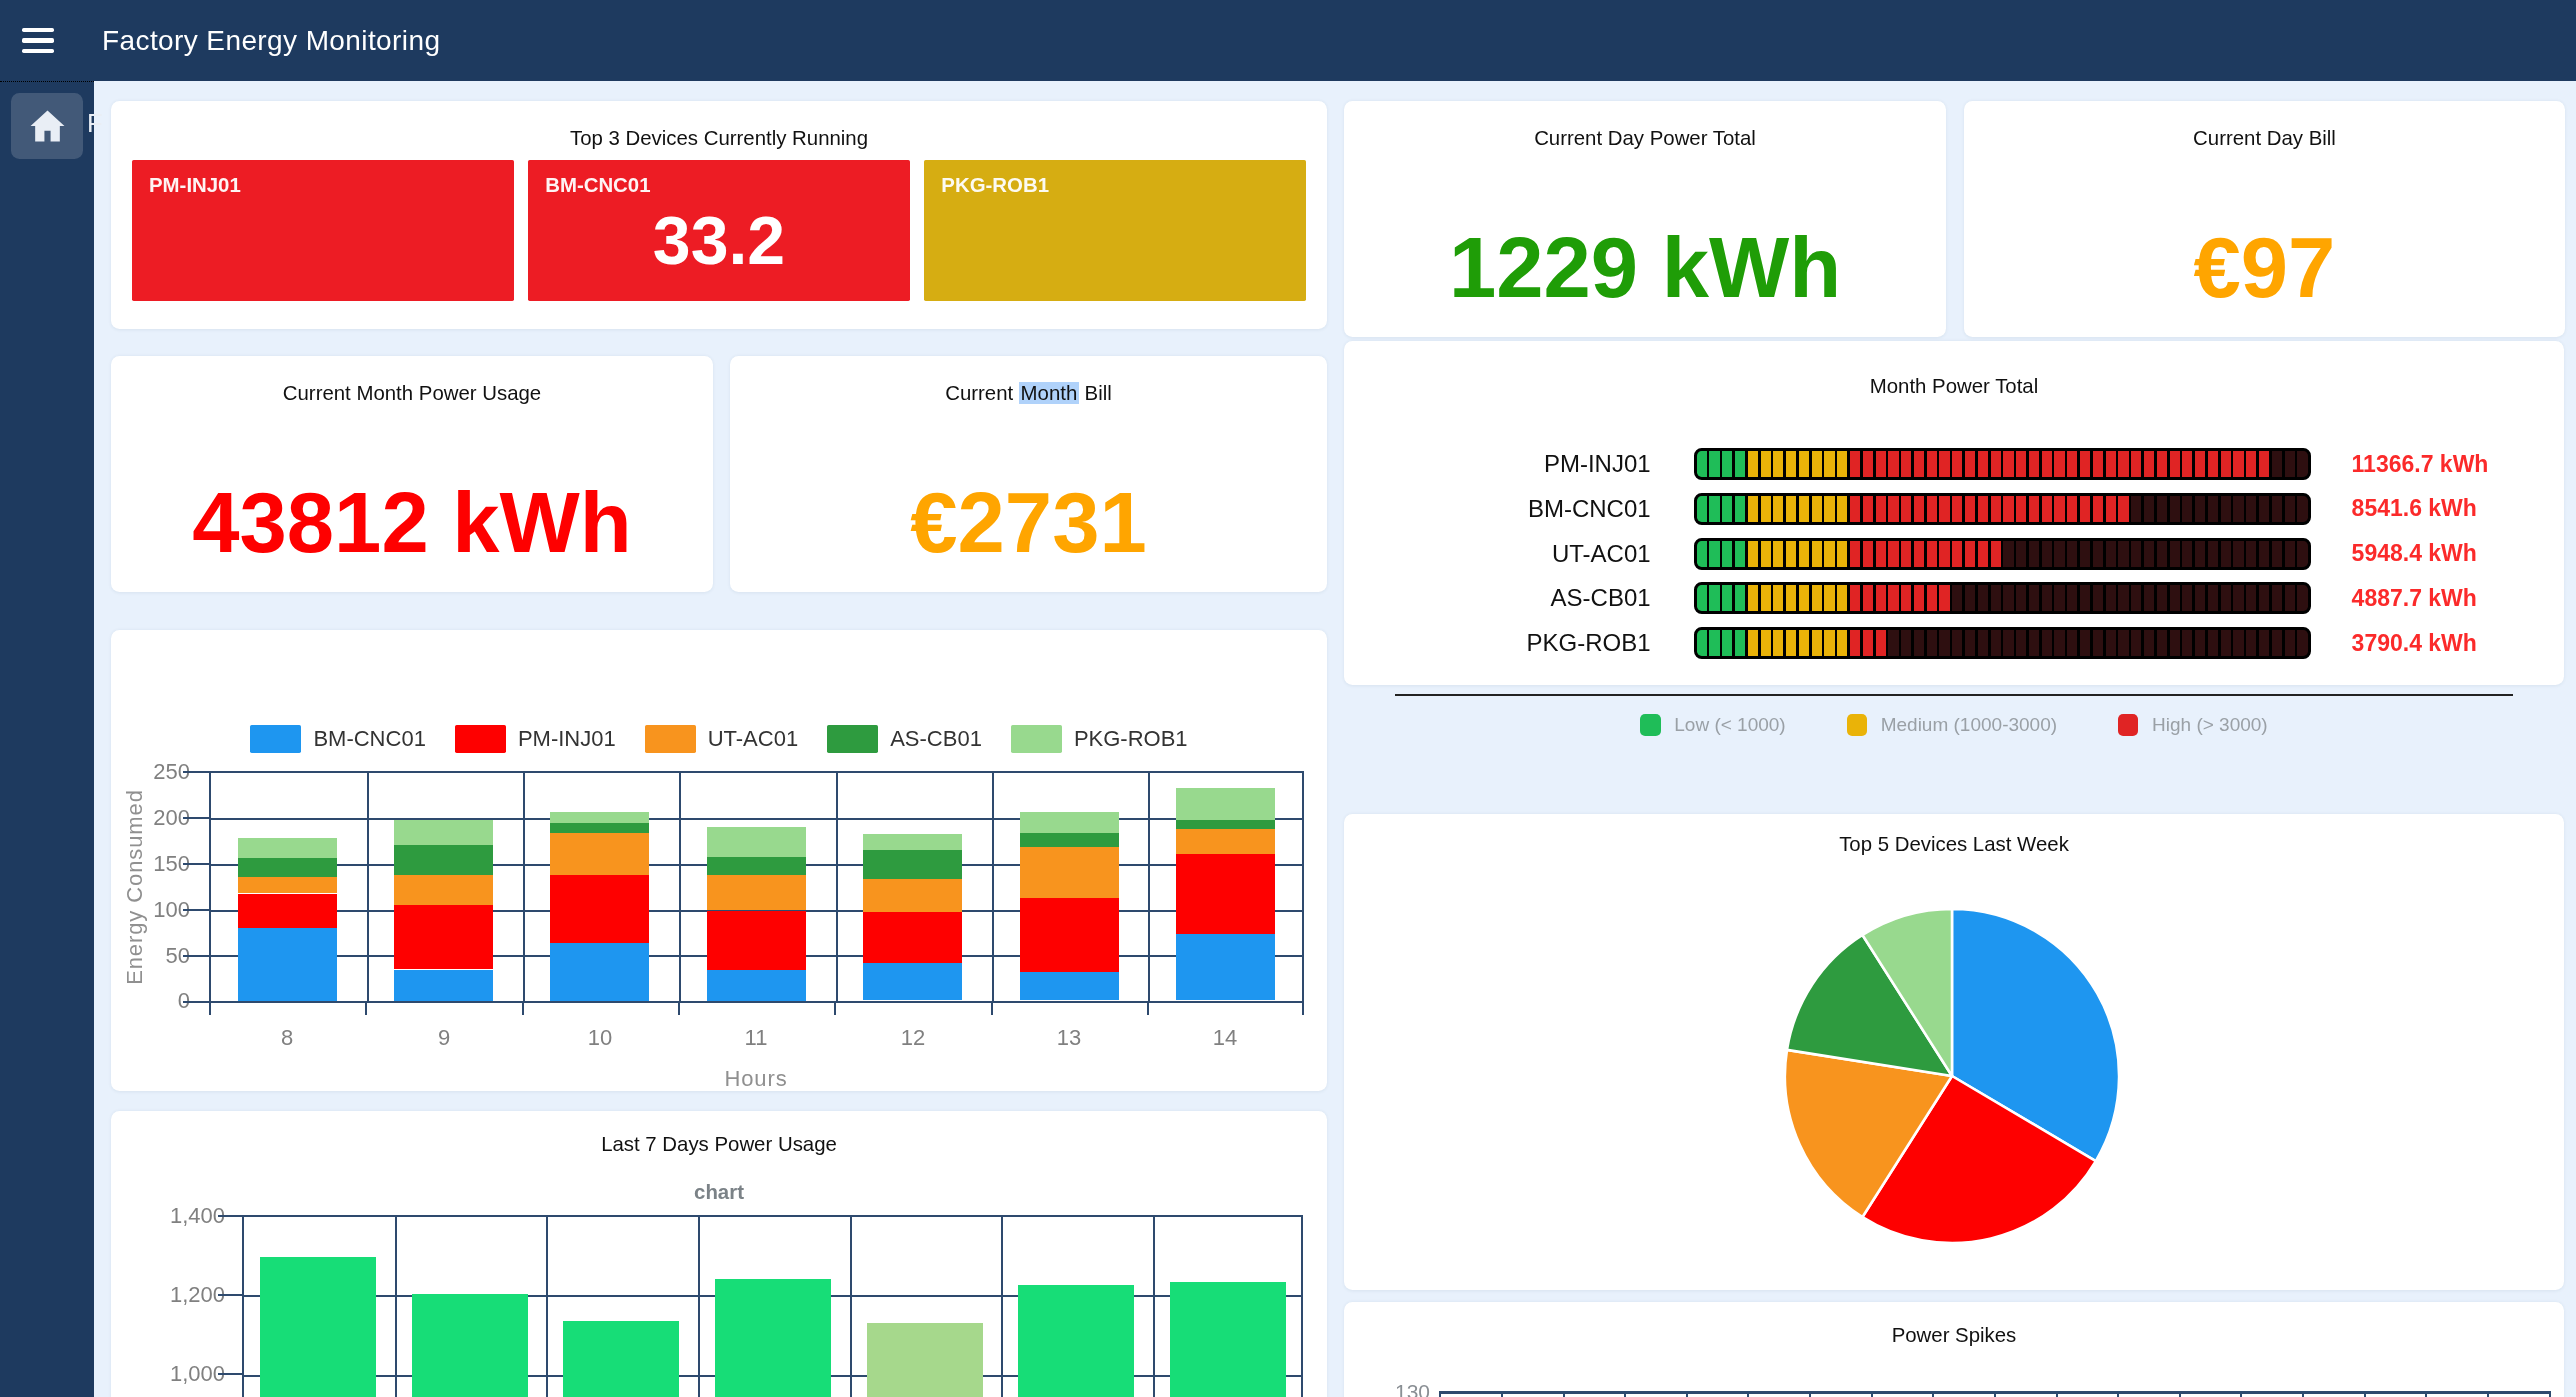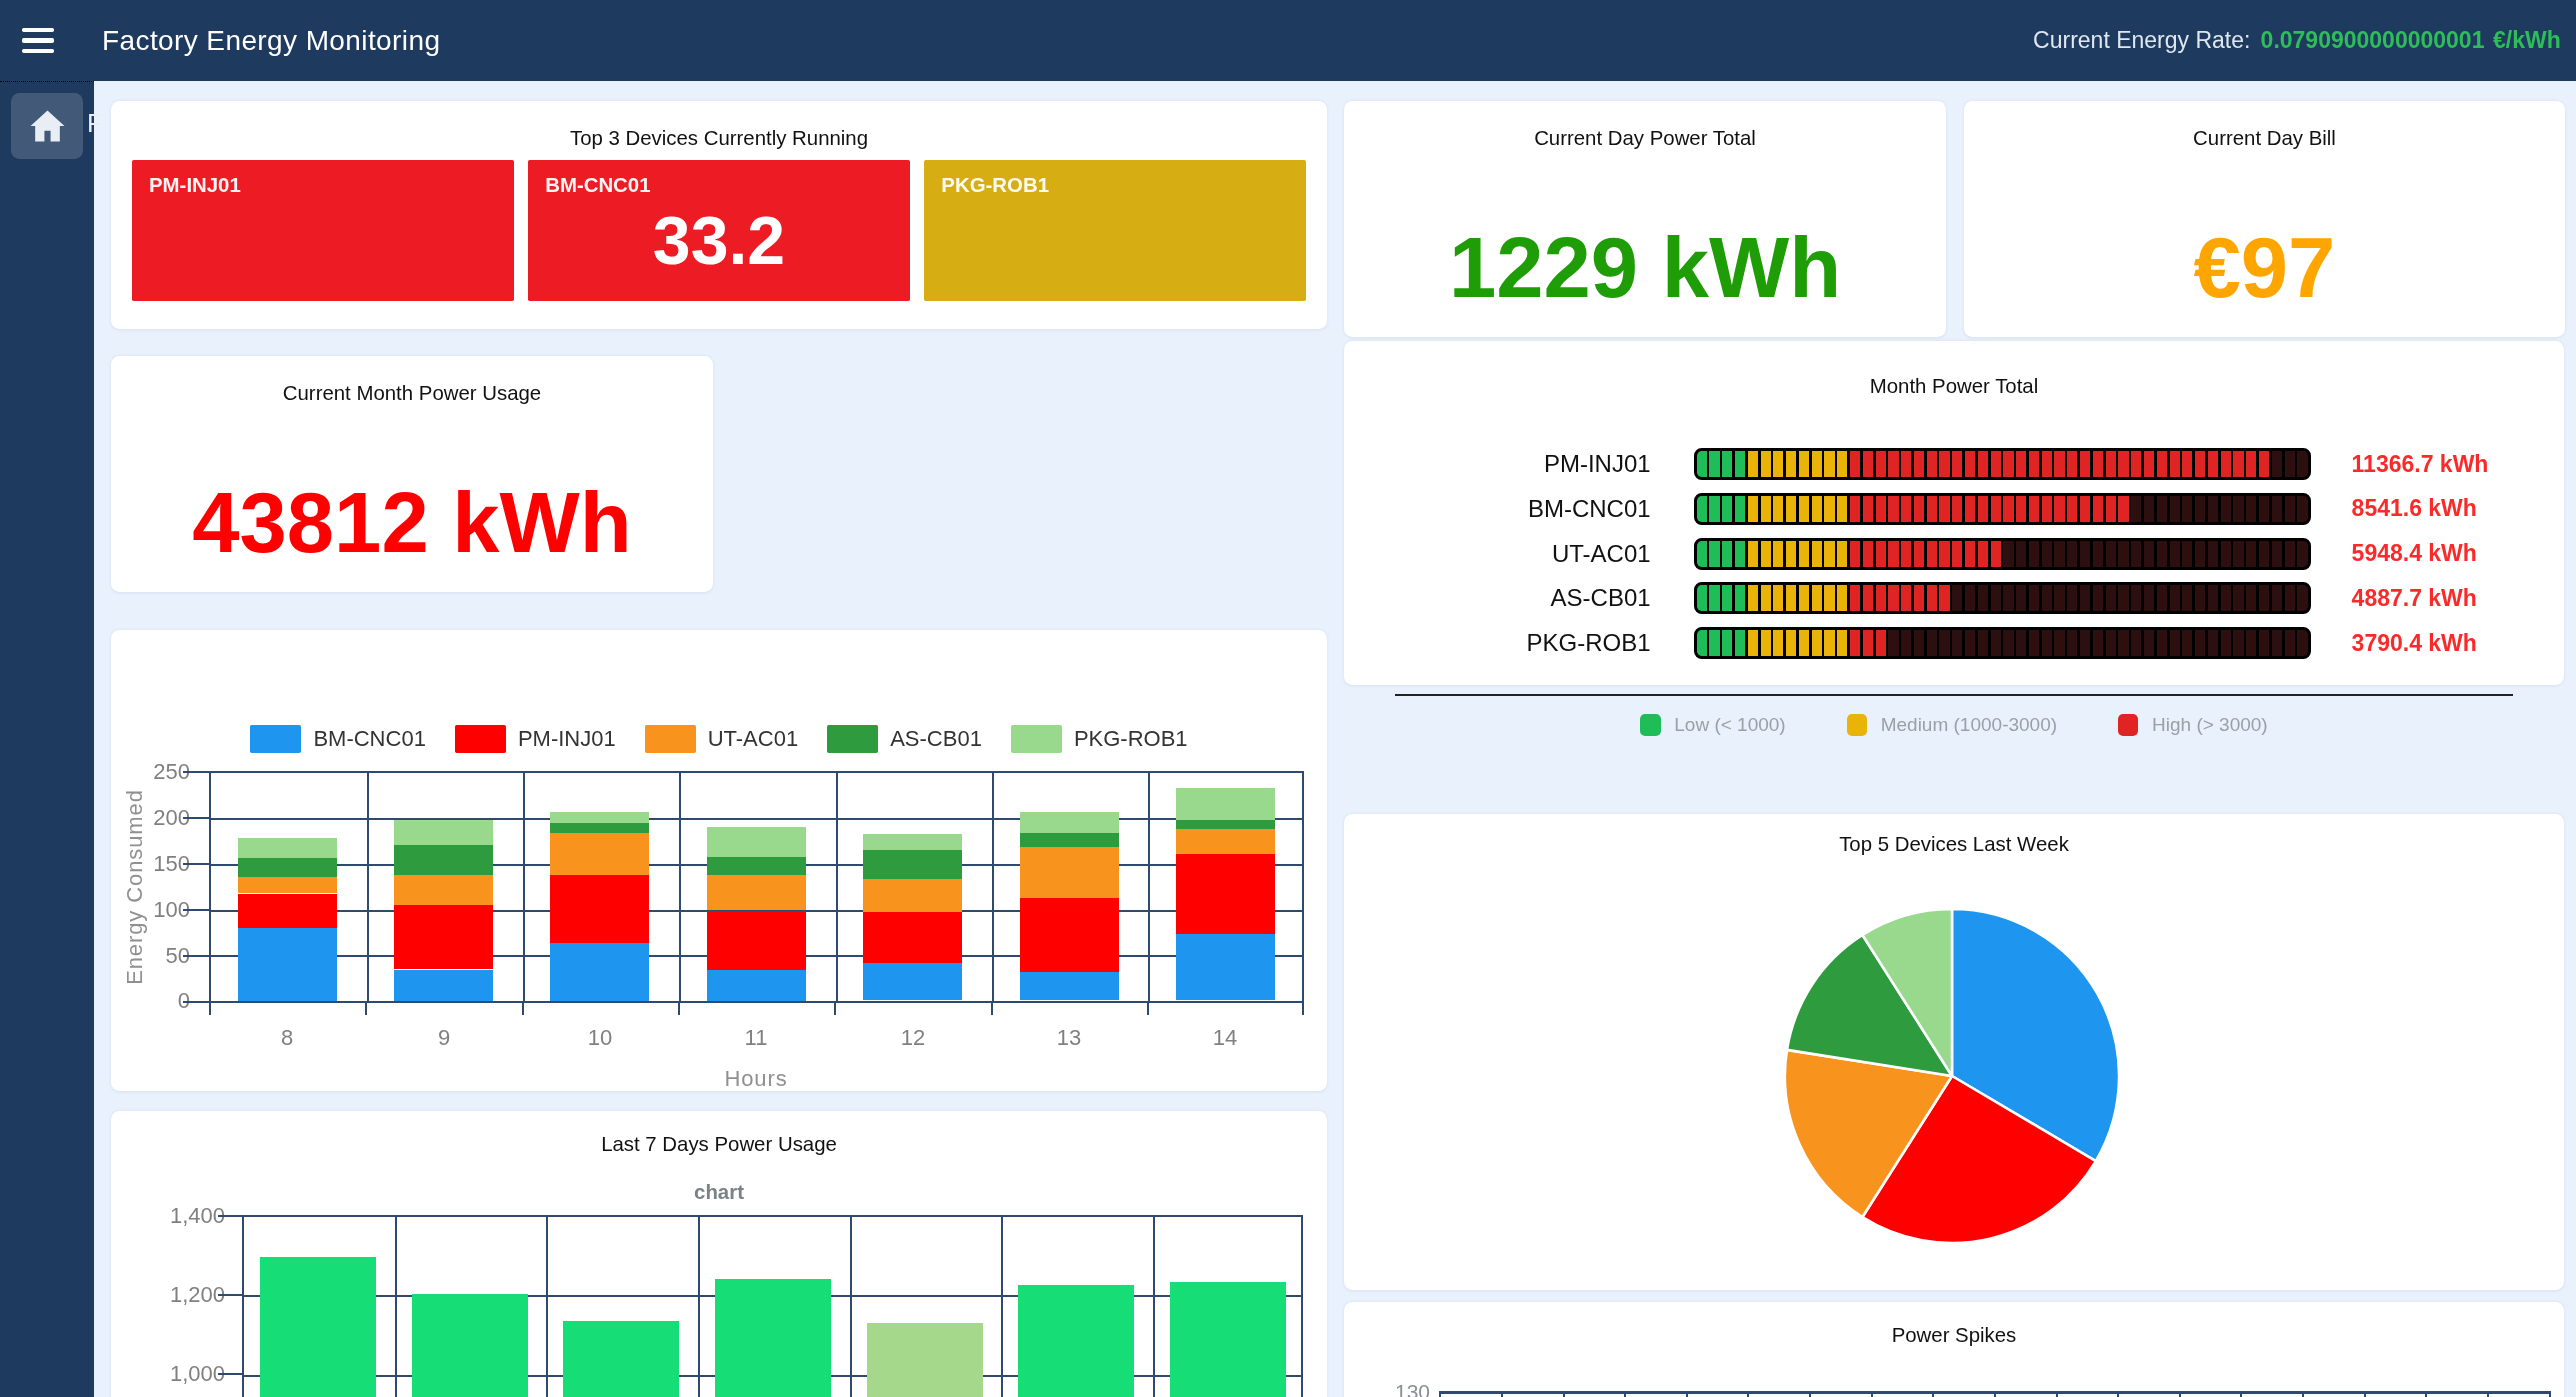--- a/index.html
+++ b/index.html
@@ -62,25 +62,20 @@
 
 <div id="page">
 
   <div class="navbar">
     <div class="hamburger">
         <span></span>
         <span></span>
         <span></span>
       </div>
     <div class="nav-title">Factory Energy Monitoring</div>
-    <div class="nav-rate">
-      <span>Current Energy Rate:</span>
-      <span class="val">0.0790900000000001</span>
-      <span class="unit">€/kWh</span>
-    </div>
   </div>
 
   <div class="sidebar">
     <div class="home-btn">
       <svg width="37" height="34" viewBox="0 0 24 22">
         <path d="M12 1 L23 11 L20 11 L20 21 L14 21 L14 14 L10 14 L10 21 L4 21 L4 11 L1 11 Z" fill="#e9eef5"></path>
       </svg>
     </div>
     <div class="side-label">F</div>
   </div>
@@ -111,20 +106,24 @@
   <div class="card" style="left:1964px;top:101px;width:601px;height:236px;">
     <div class="card-title" style="top:25.6px;">Current Day Bill</div>
     <div class="big-value" style="top:118px;color:#ffa500;">€97</div>
   </div>
 
   <div class="card" style="left:111px;top:356px;width:602px;height:236px;">
     <div class="card-title" style="top:25.6px;">Current Month Power Usage</div>
     <div class="big-value" style="top:118px;color:#fe0000;">43812 kWh</div>
   </div>
 
+  <div class="card" style="left:730px;top:356px;width:597px;height:236px;">
+    <div class="card-title" style="top:25.6px;"><span>Current </span><span class="hl">Month</span><span> Bill</span></div>
+    <div class="big-value" style="top:118px;color:#ffa500;">€2731</div>
+  </div>
 
   <div class="card" style="left:1344px;top:341px;width:1220px;height:344px;">
     <div class="card-title" style="top:34px;">Month Power Total</div>
     <div class="led-rows" id="led-rows">
         <div class="led-row">
           <div class="led-label">PM-INJ01</div>
           <div class="led-bar">
             <div class="led-seg" style="background:#1fbd58;"></div>
             <div class="led-seg" style="background:#1fbd58;"></div>
             <div class="led-seg" style="background:#1fbd58;"></div>

